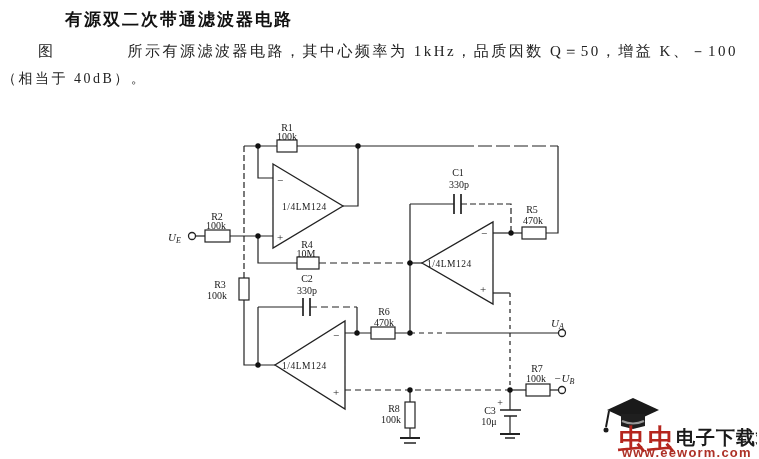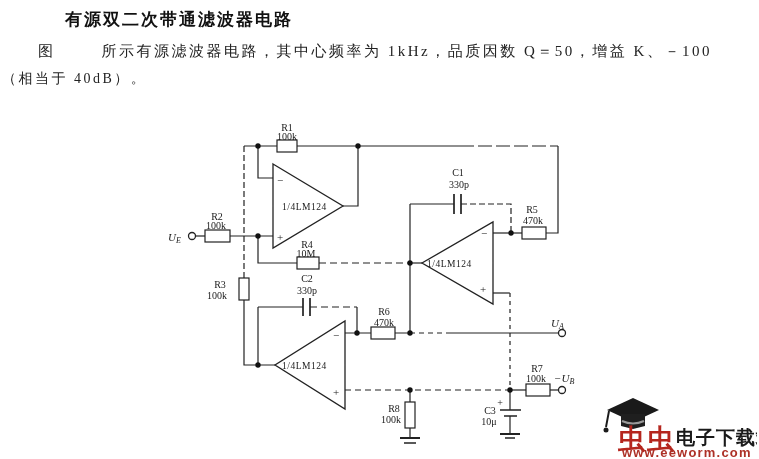--- a/index.html
+++ b/index.html
@@ -6,21 +6,21 @@
   .page{
     position:relative;width:757px;height:459px;background:#fff;overflow:hidden;
     font-family:"Liberation Serif",serif;color:#1a1a1a;
   }
   .title{
     position:absolute;left:65px;top:8px;
     font-family:"Liberation Sans",sans-serif;
     font-weight:bold;font-size:17px;letter-spacing:2px;color:#111;
   }
   .para-line1{position:absolute;left:38px;top:42px;font-size:15px;letter-spacing:2.5px;white-space:nowrap;color:#222;}
-  .para-line1 .gap{margin-left:46px;}
+  .para-line1 .gap{margin-left:72px;}
   .para-line2{position:absolute;left:2px;top:70px;font-size:14px;letter-spacing:2.5px;color:#222;}
   svg.schematic{position:absolute;left:0;top:0;}
   svg .wire{stroke:#222;stroke-width:1.2;fill:none;}
   svg .box{fill:#fff;stroke:#222;stroke-width:1.2;}
   svg .tri{fill:#fff;stroke:#222;stroke-width:1.3;}
   svg .plate{stroke:#222;stroke-width:1.7;fill:none;}
   svg .dot{fill:#111;stroke:none;}
   svg .term{fill:#fff;stroke:#222;stroke-width:1.3;}
   svg .gnd{stroke:#222;fill:none;}
   svg text{font-family:"Liberation Serif",serif;fill:#1a1a1a;}

